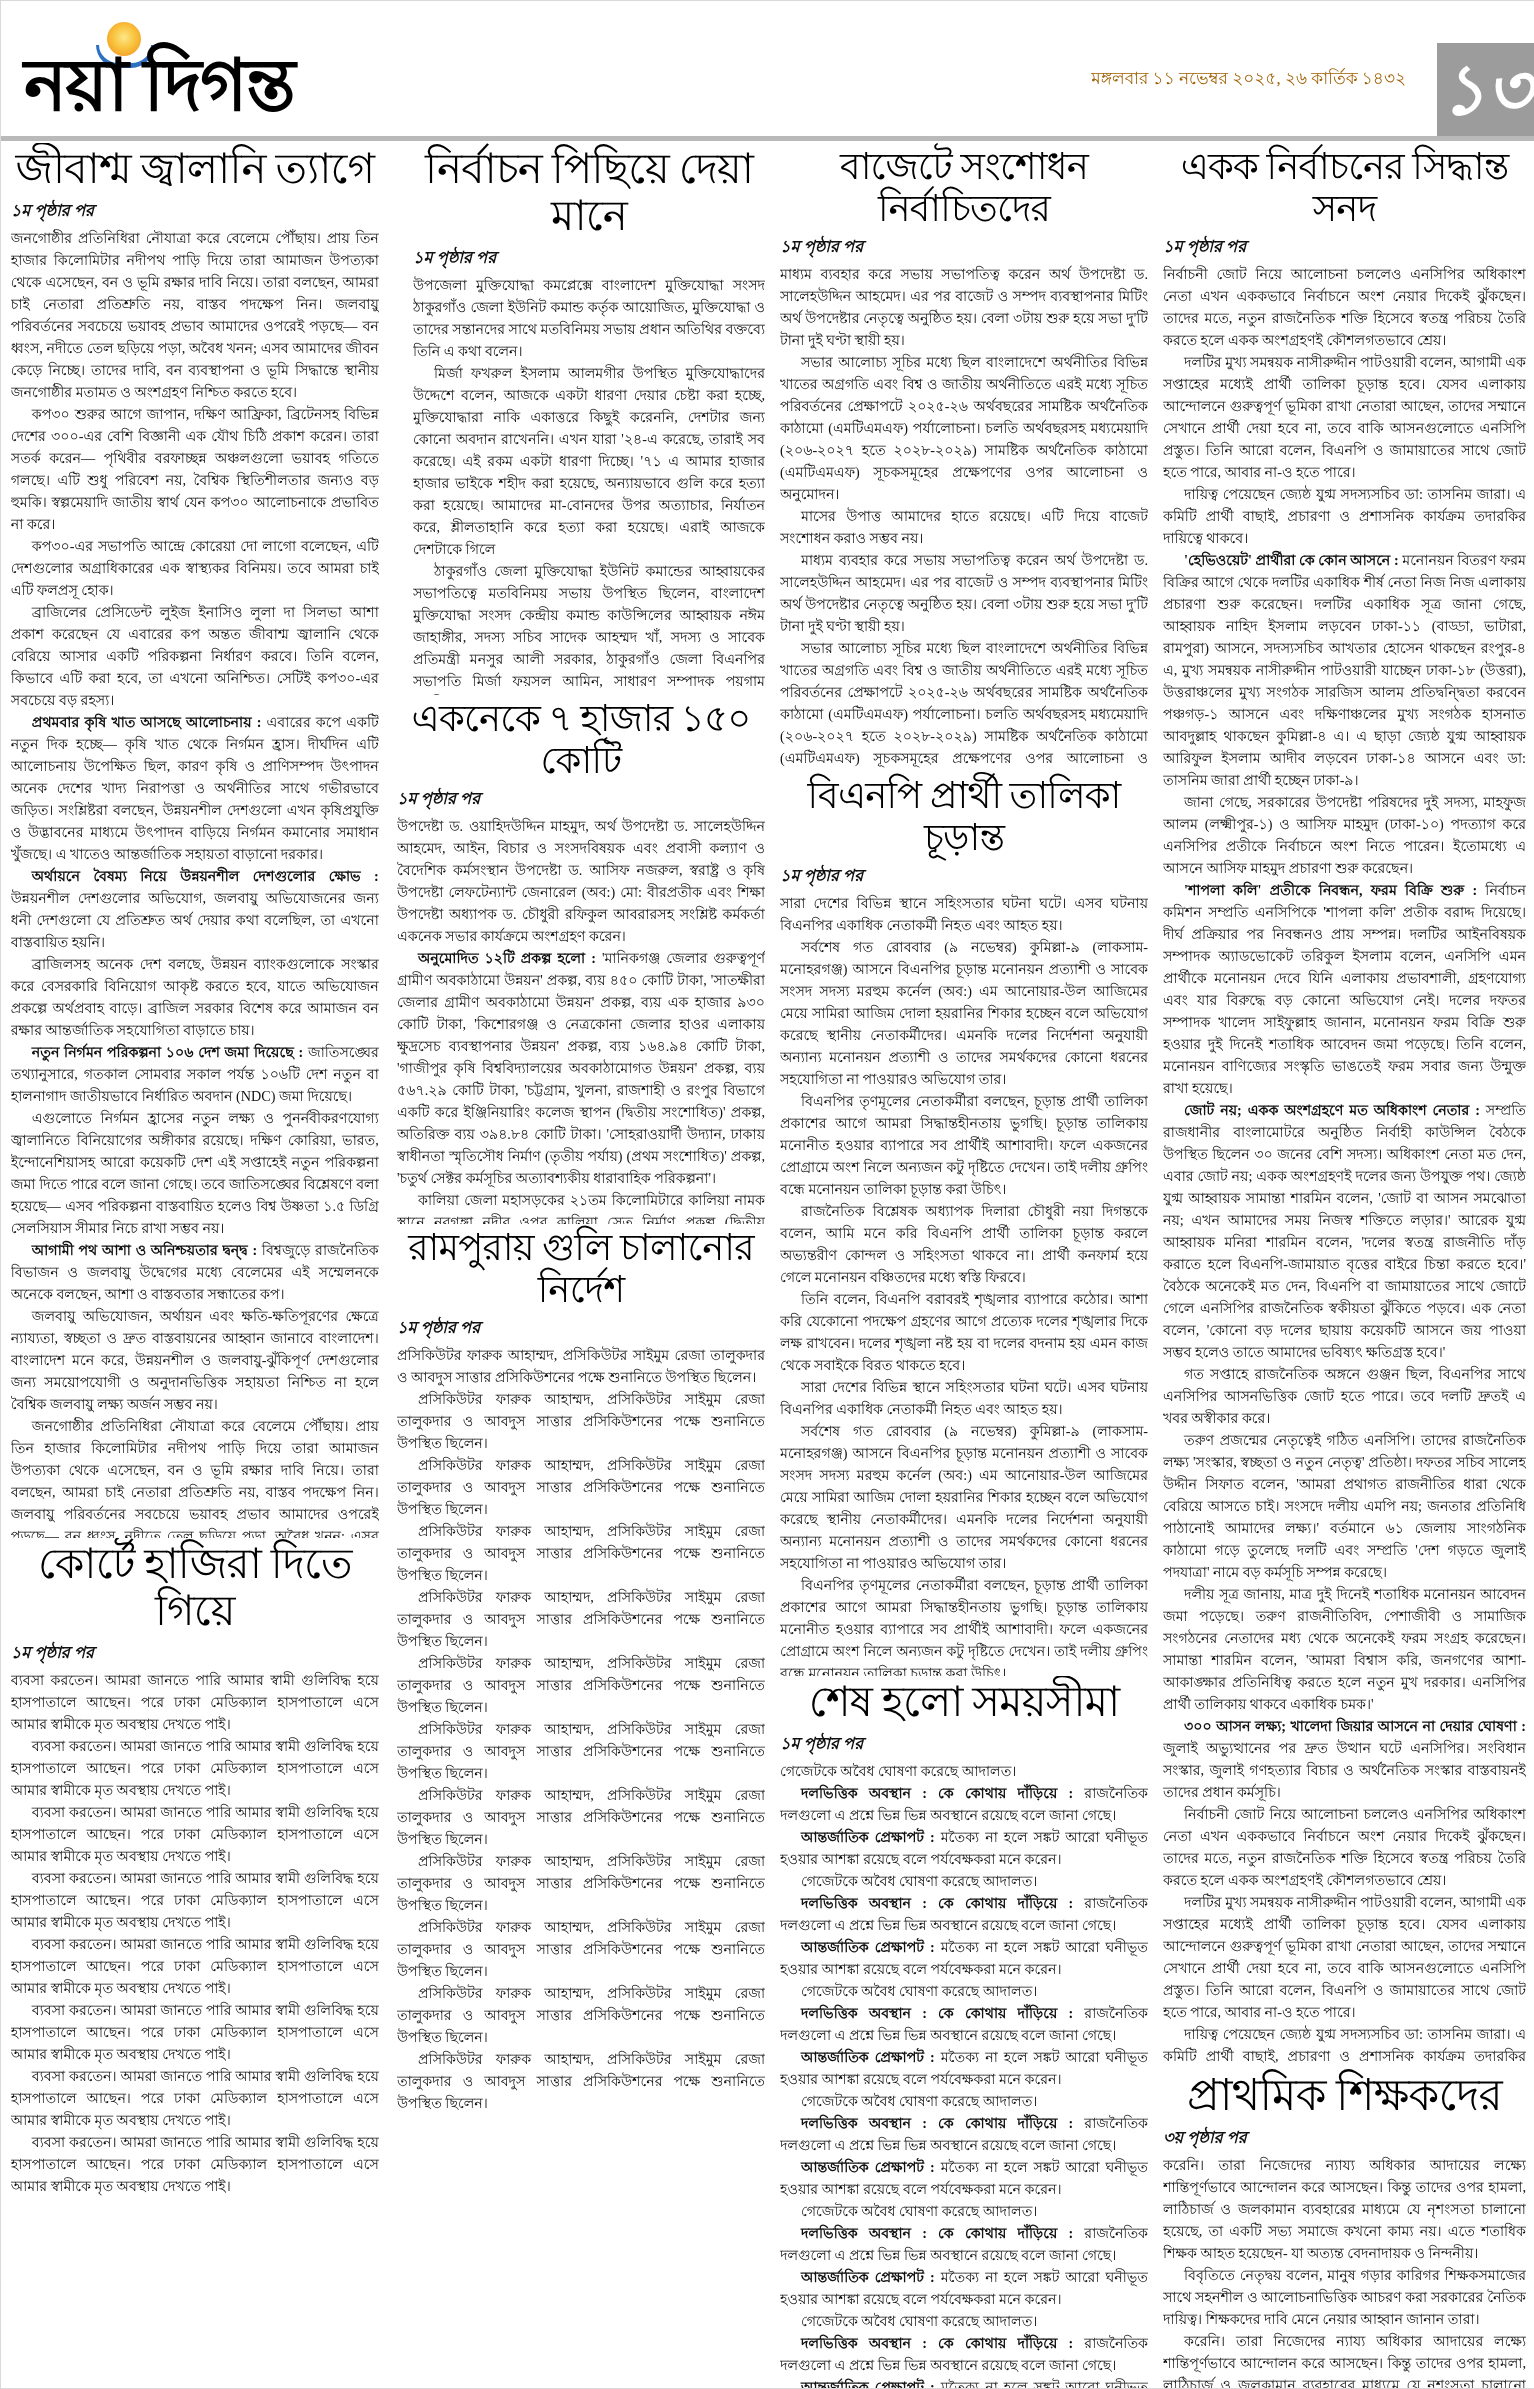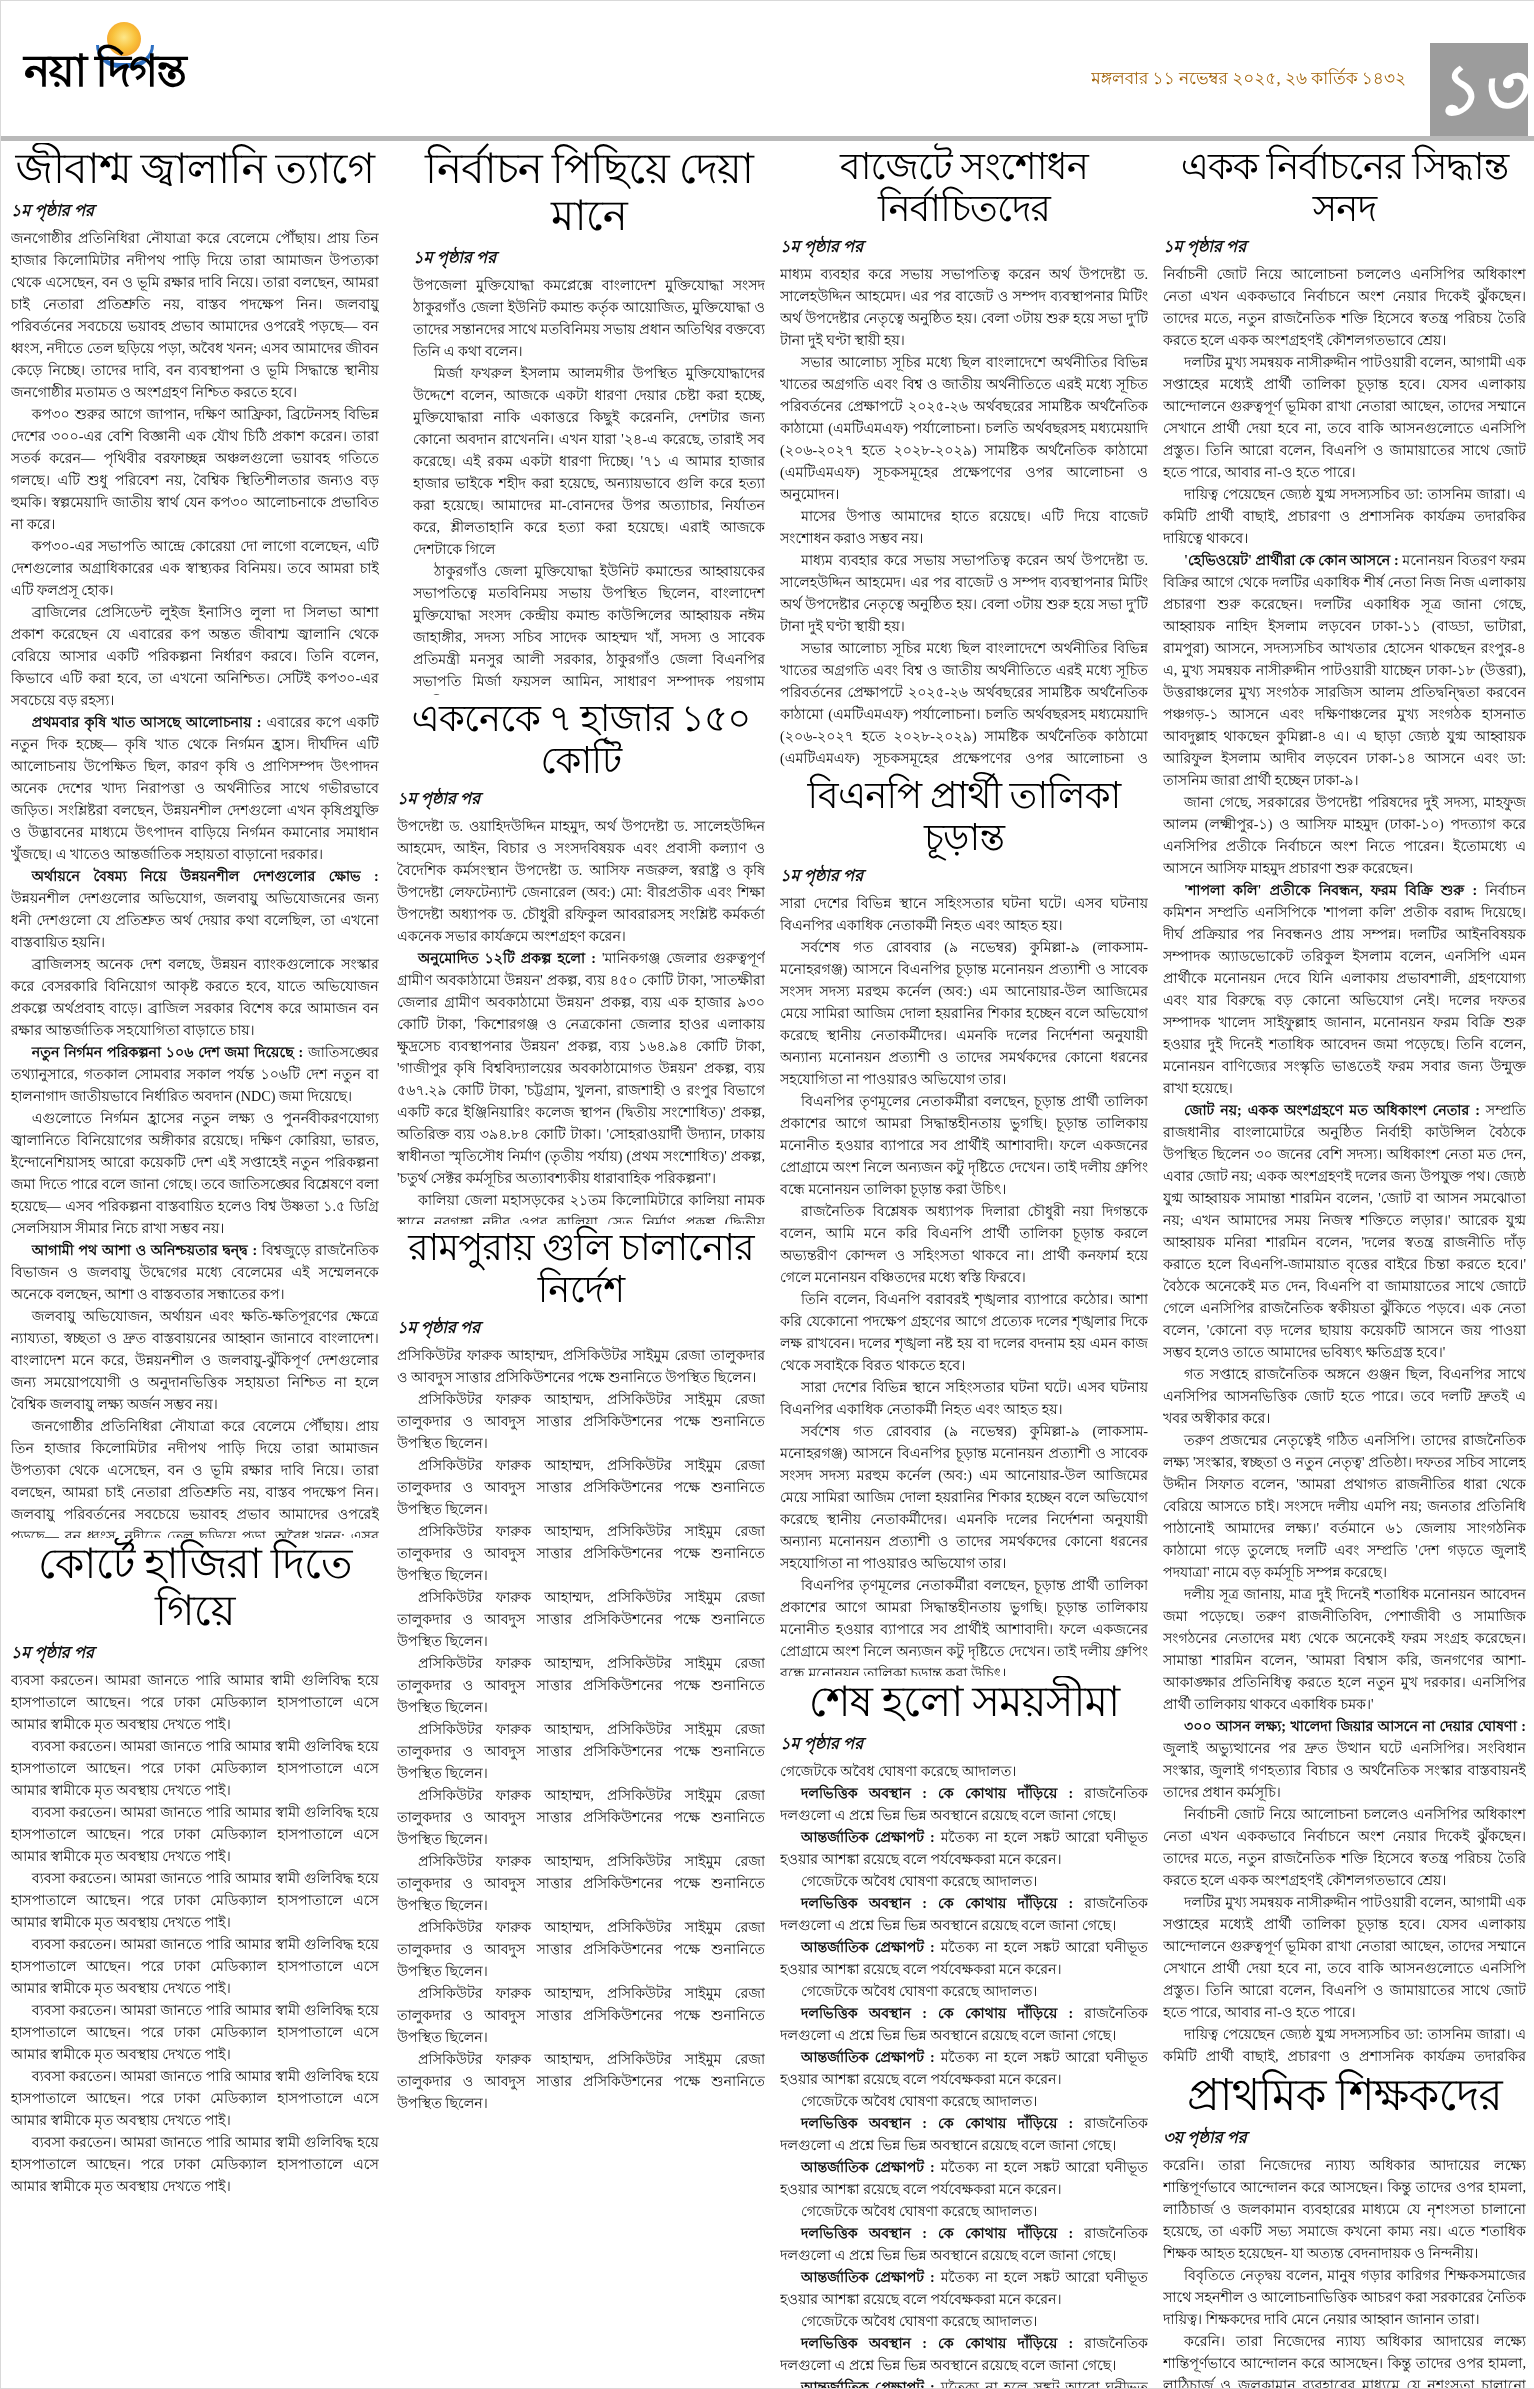--- a/index.html
+++ b/index.html
@@ -6,24 +6,24 @@
   #page{position:relative;width:1535px;height:2389px;background:#ffffff;margin:0 auto;
         font-family:"Liberation Serif", serif;color:#111;overflow:hidden;border:0.8px solid #d9d9d9;box-sizing:border-box;}
   
   #masthead{position:absolute;left:0;top:0;width:1535px;height:138px;}
   #logo{position:absolute;left:23px;top:21px;height:106px;}
   #logo-icon{position:absolute;left:72px;top:0;width:52px;height:44px;}
   #sun{position:absolute;left:11.4px;top:0;width:34px;height:34px;border-radius:50%;
        background:radial-gradient(circle at 50% 45%, #fde789 0%, #f9c23c 45%, #ef8b1f 100%);}
   #book{position:absolute;left:0;top:23px;width:52px;height:18px;border-bottom:5.7px solid #2d6fc2;
         border-left:3.3px solid #2d6fc2;border-right:3.3px solid #2d6fc2;border-radius:0 0 24.4px 24.4px;}
-  #logo-text{position:absolute;left:0;top:28px;font-size:44px;line-height:1;font-weight:bold;
+  #logo-text{position:absolute;left:0;top:28px;font-size:72px;line-height:1;font-weight:bold;
         letter-spacing:-1.6px;color:#000;white-space:nowrap;}
   #dateline{position:absolute;right:130px;top:64px;font-size:17px;color:#a16207;}
-  #pagenum-box{position:absolute;right:8px;top:42px;width:98px;height:96px;background:#9c9c9c;
+  #pagenum-box{position:absolute;right:1px;top:42px;width:98px;height:96px;background:#9c9c9c;
         display:flex;align-items:center;justify-content:center;}
   #pagenum-box span{color:#fff;font-size:70px;font-weight:bold;font-style:italic;line-height:1;}
   #header-rule{position:absolute;left:0;top:135px;width:1535px;height:4.9px;background:#b9b9b9;}
   
   .col{position:absolute;top:142px;}
   #col1{left:9.8px;width:368px;}
   #col2{left:396px;width:368px;}
   #col3{left:779px;width:368px;}
   #col4{left:1162px;width:363px;}
   .art{overflow:hidden;box-sizing:border-box;padding-top:3.3px;}

